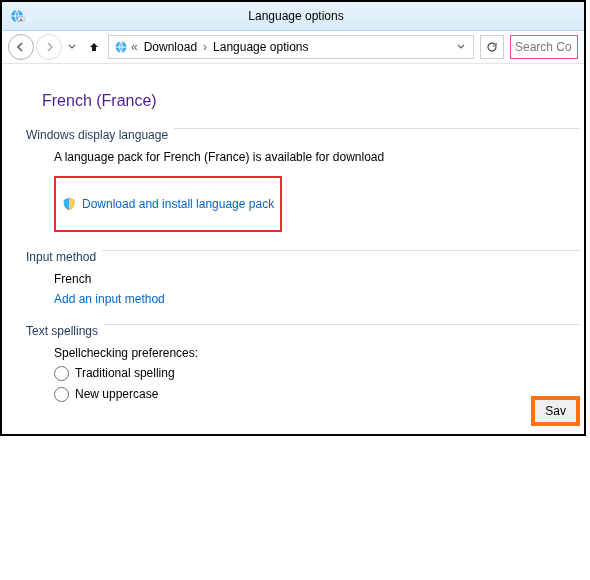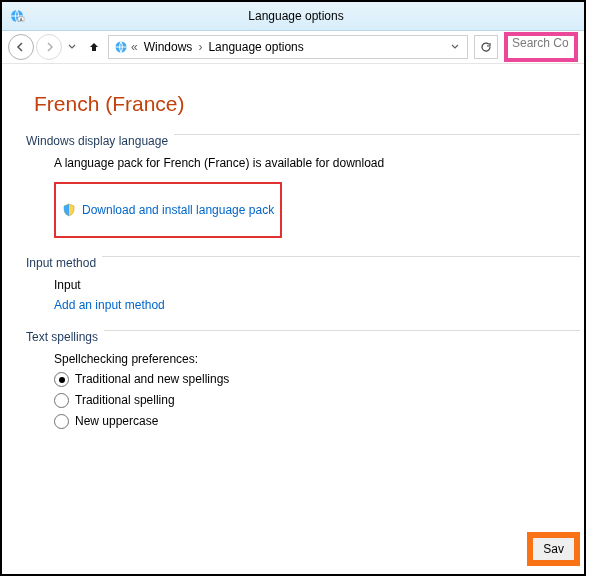--- a/index.html
+++ b/index.html
@@ -1,54 +1,54 @@
 <!DOCTYPE html>
 <html><head>
 <meta charset="utf-8">
 <style>
   html,body{margin:0;padding:0;font-family:"Segoe UI",Arial,sans-serif;font-size:12px;color:#000;background:#fff}
-  .frame{width:586px;height:576px;border:2px solid #000;box-sizing:border-box;overflow:hidden;position:relative;background:#fff}
+  .frame{width:586px;height:436px;border:2px solid #000;box-sizing:border-box;overflow:hidden;position:relative;background:#fff}
   
   .titlebar{height:28px;background:linear-gradient(#e8f4fb,#d7eefb);border-bottom:1px solid #b8d6e6;display:flex;align-items:center}
   .titlebar .app-icon{width:18px;height:18px;margin:0 6px;display:flex;align-items:center;justify-content:center}
   .titlebar .title{flex:1;text-align:center;font-size:12px;color:#000}
   
   .navbar{height:32px;border-bottom:1px solid #e5e5e5;display:flex;align-items:center;padding:0 6px;background:#fff;position:relative}
   .nav-btn{width:24px;height:24px;border:1px solid #b0b0b0;border-radius:50%;margin-right:2px;display:flex;align-items:center;justify-content:center;background:#fff;color:#555}
   .nav-btn.disabled{opacity:.45}
   .nav-sep-chevron{margin:0 4px;color:#606060}
   .up-btn{width:20px;height:20px;display:flex;align-items:center;justify-content:center;color:#1a1a1a;margin:0 4px}
   .addr{flex:1;height:22px;border:1px solid #cfcfcf;background:#fff;display:flex;align-items:center;padding:0 4px;margin-right:6px}
   .addr .crumb{color:#000;padding:0 4px}
   .addr .crumb.link{cursor:default}
   .addr .chev{color:#606060;padding:0 2px}
   .addr .spacer{flex:1}
   .addr .drop{color:#606060;padding:0 4px}
   .refresh{width:22px;height:22px;border:1px solid #cfcfcf;display:flex;align-items:center;justify-content:center;margin-right:6px;color:#444}
-  .search{width:58px;height:22px;border:4px solid #ec4899;padding:0 4px;color:#7a7a7a;display:flex;overflow:hidden;white-space:nowrap}
+  .search{width:58px;height:22px;border:1px solid #ec4899;padding:0 4px;color:#7a7a7a;display:flex;align-items:center;overflow:hidden;white-space:nowrap}
   
   .content{padding:28px 4px 10px 24px}
-  h1.page-title{color:#c2410c;font-weight:400;font-size:21px;margin:0 0 18px 8px}
+  h1.page-title{color:#4c1d95;font-weight:400;font-size:16px;margin:0 0 18px 16px}
   .section{margin-bottom:18px}
   .section-header{display:flex;margin-bottom:8px}
   .section-header .label{color:#1e395b;font-size:12px;white-space:nowrap}
   .section-header .rule{flex:1;height:1px;background:#dcdcdc;margin-left:6px}
   .indent{padding-left:28px}
   .row{margin:6px 0;display:flex;}
   .link{color:#0066cc}
   .highlight-box{border:2px solid #e03030;display:inline-flex;align-items:center;padding:19px 6px;margin-top:6px}
   .shield{width:14px;height:14px;margin-right:6px;flex:0 0 auto}
   .radio,.checkbox{width:13px;height:13px;margin-right:6px;flex:0 0 auto;border:1px solid #707070;background:#fff;display:inline-flex;align-items:center;justify-content:center}
   .radio{border-radius:50%}
   .radio.checked::after{content:"";width:6px;height:6px;border-radius:50%;background:#000}
   .checkbox{border-radius:0}
   .subhead{margin-bottom:0}
   
   .bottom-bar{position:absolute;right:4px;bottom:8px}
-  .btn{height:22px;border:6px solid #f97316;background:#efefef;padding:0 10px;display:flex;align-items:center;color:#000}
+  .btn{height:22px;border:4px solid #f97316;background:#efefef;padding:0 10px;display:flex;align-items:center;color:#000}
   svg{display:block}
 </style>
 </head>
 <body>
 
 <div class="frame">
 
   <div class="titlebar">
     <span class="app-icon">
       <svg width="16" height="16" viewBox="0 0 16 16">
@@ -84,21 +84,21 @@
         </svg>
     </div>
     <div class="addr">
       <span>
         <svg width="16" height="16" viewBox="0 0 16 16">
           <circle cx="8" cy="8" r="5.5" fill="#3fa9f5"></circle>
           <path d="M2.5 8h11M8 2.5c1.8 2.8 1.8 8.2 0 11M8 2.5c-1.8 2.8-1.8 8.2 0 11" stroke="#fff" stroke-width="1" fill="none"></path>
         </svg>
       </span>
       <span class="chev">«</span>
-      <span class="crumb link">Windows</span>
+      <span class="crumb link">Download</span>
       <span class="chev">›</span>
       <span class="crumb">Language options</span>
       <span class="spacer"></span>
       <span class="drop">
         <svg width="8" height="8" viewBox="0 0 8 8">
             <path d="M1 2l3 3 3-3" stroke="#606060" stroke-width="1.2" fill="none"></path>
           </svg>
       </span>
     </div>
     <div class="refresh">
@@ -136,40 +136,36 @@
       </div>
     </div>
 
     <div class="section">
       <div class="section-header">
         <span class="label">Input method</span>
         <span class="rule"></span>
       </div>
       <div class="indent">
         <div class="row">
-          <span>Input</span>
+          <span>French</span>
         </div>
         <div class="row">
           <span class="link">Add an input method</span>
         </div>
       </div>
     </div>
 
     <div class="section">
       <div class="section-header">
         <span class="label">Text spellings</span>
         <span class="rule"></span>
       </div>
       <div class="indent">
         <div class="row subhead">
           <span>Spellchecking preferences:</span>
-        </div>
-        <div class="row">
-          <span class="radio checked"></span>
-          <span>Traditional and new spellings</span>
         </div>
         <div class="row">
           <span class="radio"></span>
           <span>Traditional spelling</span>
         </div>
         <div class="row">
           <span class="radio"></span>
           <span>New uppercase</span>
         </div>
       </div>

